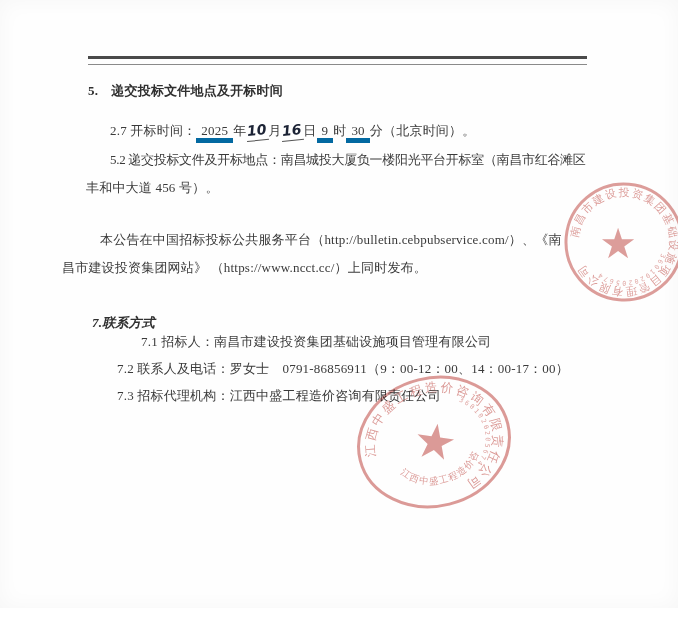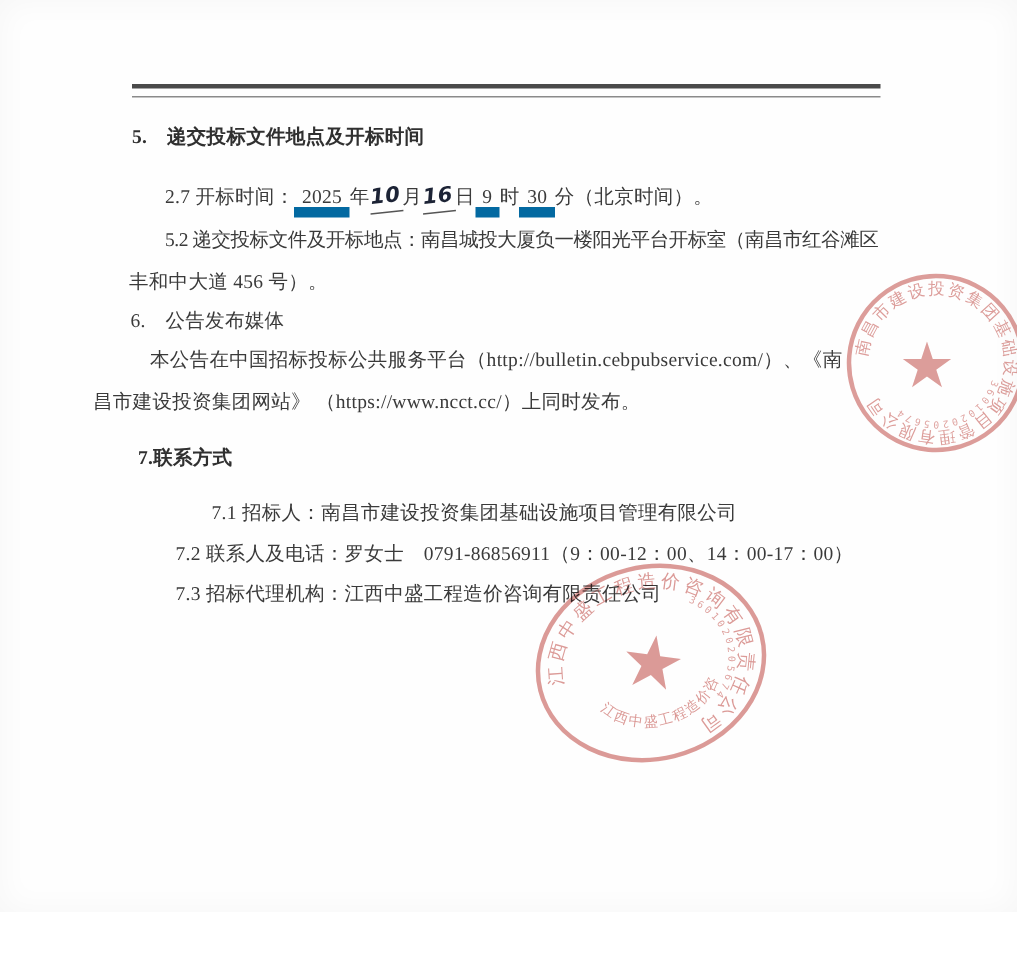--- a/index.html
+++ b/index.html
@@ -12,21 +12,21 @@
   }
   .rule{
     position:absolute;left:88px;top:56px;width:499px;height:5px;
     border-top:3px solid #4a4a4a;border-bottom:1px solid #8a8a8a;
   }
   .tline{
     position:absolute;font-size:13px;line-height:19px;white-space:nowrap;
     letter-spacing:0.2px;color:#3a3a3a;
   }
   .bold{font-weight:700;color:#303030;}
-  .u{border-bottom:7px solid #0369a1;padding:0 5px;}
+  .u{border-bottom:5px solid #0369a1;padding:0 5px;}
   .hand{
     font-family:"DejaVu Sans",sans-serif;font-style:italic;font-weight:600;
     font-size:14px;color:#1c2335;display:inline-block;transform:rotate(-6deg);
     padding:0 1px;border-bottom:1px solid #555;
   }
   .seal{position:absolute;mix-blend-mode:multiply;pointer-events:none;}
   .seal text{font-family:"Liberation Serif","DejaVu Serif",serif;}
   .seal .digits{font-family:"DejaVu Sans Mono",monospace;}
 </style>
 </head>
@@ -38,26 +38,25 @@
 
   <div class="tline bold" style="left:88px;top:81px;">5.　递交投标文件地点及开标时间</div>
 
   <div class="tline" style="left:110px;top:121px;">
     <span>2.7 开标时间：</span><span class="u">2025</span><span>年</span><span class="hand">10</span><span>月</span><span class="hand">16</span><span>日</span><span class="u">9</span><span>时</span><span class="u">30</span><span>分（北京时间）。</span>
   </div>
 
   <div class="tline" style="left:110px;top:150px;letter-spacing:-0.3px;">5.2 递交投标文件及开标地点：南昌城投大厦负一楼阳光平台开标室（南昌市红谷滩区</div>
   <div class="tline" style="left:62px;top:178px;margin-left:24px;">丰和中大道 456 号）。</div>
 
-  <div class="tline" style="left:87px;top:204px;">6.　公告发布媒体</div>
 
   <div class="tline" style="left:100px;top:230px;">本公告在中国招标投标公共服务平台（http://bulletin.cebpubservice.com/）、《南</div>
   <div class="tline" style="left:62px;top:258px;">昌市建设投资集团网站》 （https://www.ncct.cc/）上同时发布。</div>
 
-  <div class="tline bold" style="left:92px;top:295px;">7.联系方式</div>
+  <div class="tline bold" style="left:92px;top:313px;font-style:italic;">7.联系方式</div>
 
   <div class="tline" style="left:117px;top:332px;margin-left:24px;">7.1 招标人：南昌市建设投资集团基础设施项目管理有限公司</div>
   <div class="tline" style="left:117px;top:359px;">7.2 联系人及电话：罗女士　0791-86856911（9：00-12：00、14：00-17：00）</div>
   <div class="tline" style="left:117px;top:386px;">7.3 招标代理机构：江西中盛工程造价咨询有限责任公司</div>
 
   <svg class="seal" style="left:552px;top:165px;" width="150" height="150" viewBox="0 0 150 150">
     <g opacity="0.78">
       <g transform="rotate(-85 72 77)">
         <circle cx="72" cy="77" r="58" fill="none" stroke="#d4837f" stroke-width="3"></circle>
         <defs>

